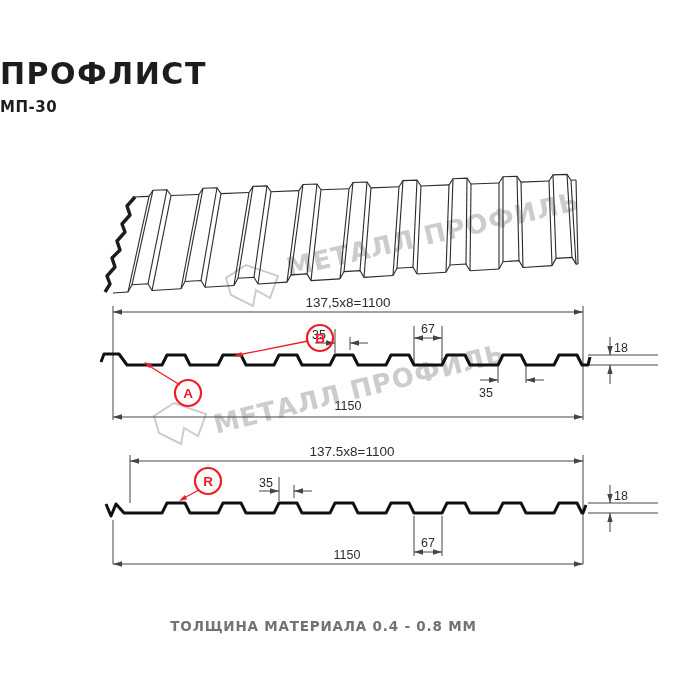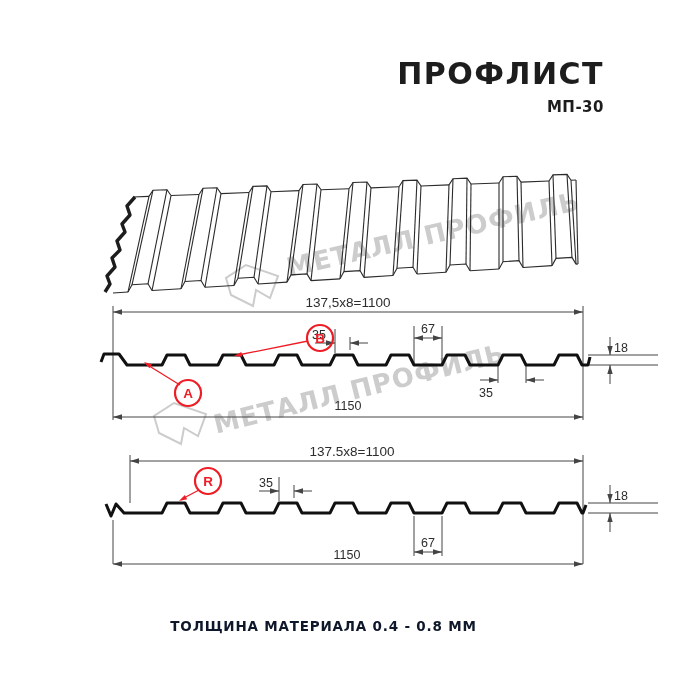--- a/index.html
+++ b/index.html
@@ -1,25 +1,25 @@
 <!DOCTYPE html>
 <html><head>
 <meta charset="utf-8">
 <style>
   html,body{margin:0;padding:0;background:#fff;}
   .page{position:relative;width:700px;height:700px;background:#ffffff;overflow:hidden;
         font-family:"Liberation Sans",sans-serif;}
-  .hdr{position:absolute;left:0;top:56px;width:604px;text-align:right;}
+  .hdr{position:absolute;left:0;top:56px;width:604px;text-align:left;}
   .hdr .title{font-family:"DejaVu Sans","Liberation Sans",sans-serif;font-weight:bold;
         font-size:30px;letter-spacing:1.5px;color:#1d1d1d;}
   .hdr .subtitle{margin-top:7px;font-family:"DejaVu Sans","Liberation Sans",sans-serif;
         font-weight:bold;font-size:15px;letter-spacing:.5px;color:#1d1d1d;}
   .footer{position:absolute;left:0;top:618px;width:647px;text-align:center;
         font-family:"DejaVu Sans","Liberation Sans",sans-serif;font-weight:bold;
-        font-size:13.5px;letter-spacing:.8px;color:#0f172a;}
+        font-size:13.5px;letter-spacing:.8px;color:#737373;}
   .wm{position:absolute;pointer-events:none;}
   .wm-text{font-family:"DejaVu Sans","Liberation Sans",sans-serif;font-weight:bold;
         font-size:26px;letter-spacing:1px;color:#cccccc;white-space:nowrap;
         display:inline-block;transform-origin:0 50%;}
   .wm1-text{transform:rotate(-13deg);}
   .wm2-text{transform:rotate(-14deg);}
   svg.tech{position:absolute;left:0;top:0;z-index:3;}
   .wm{z-index:1;}
   text{font-family:"Liberation Sans",sans-serif;}
   .dimtxt{font-size:12.5px;fill:#2d2d2d;}

